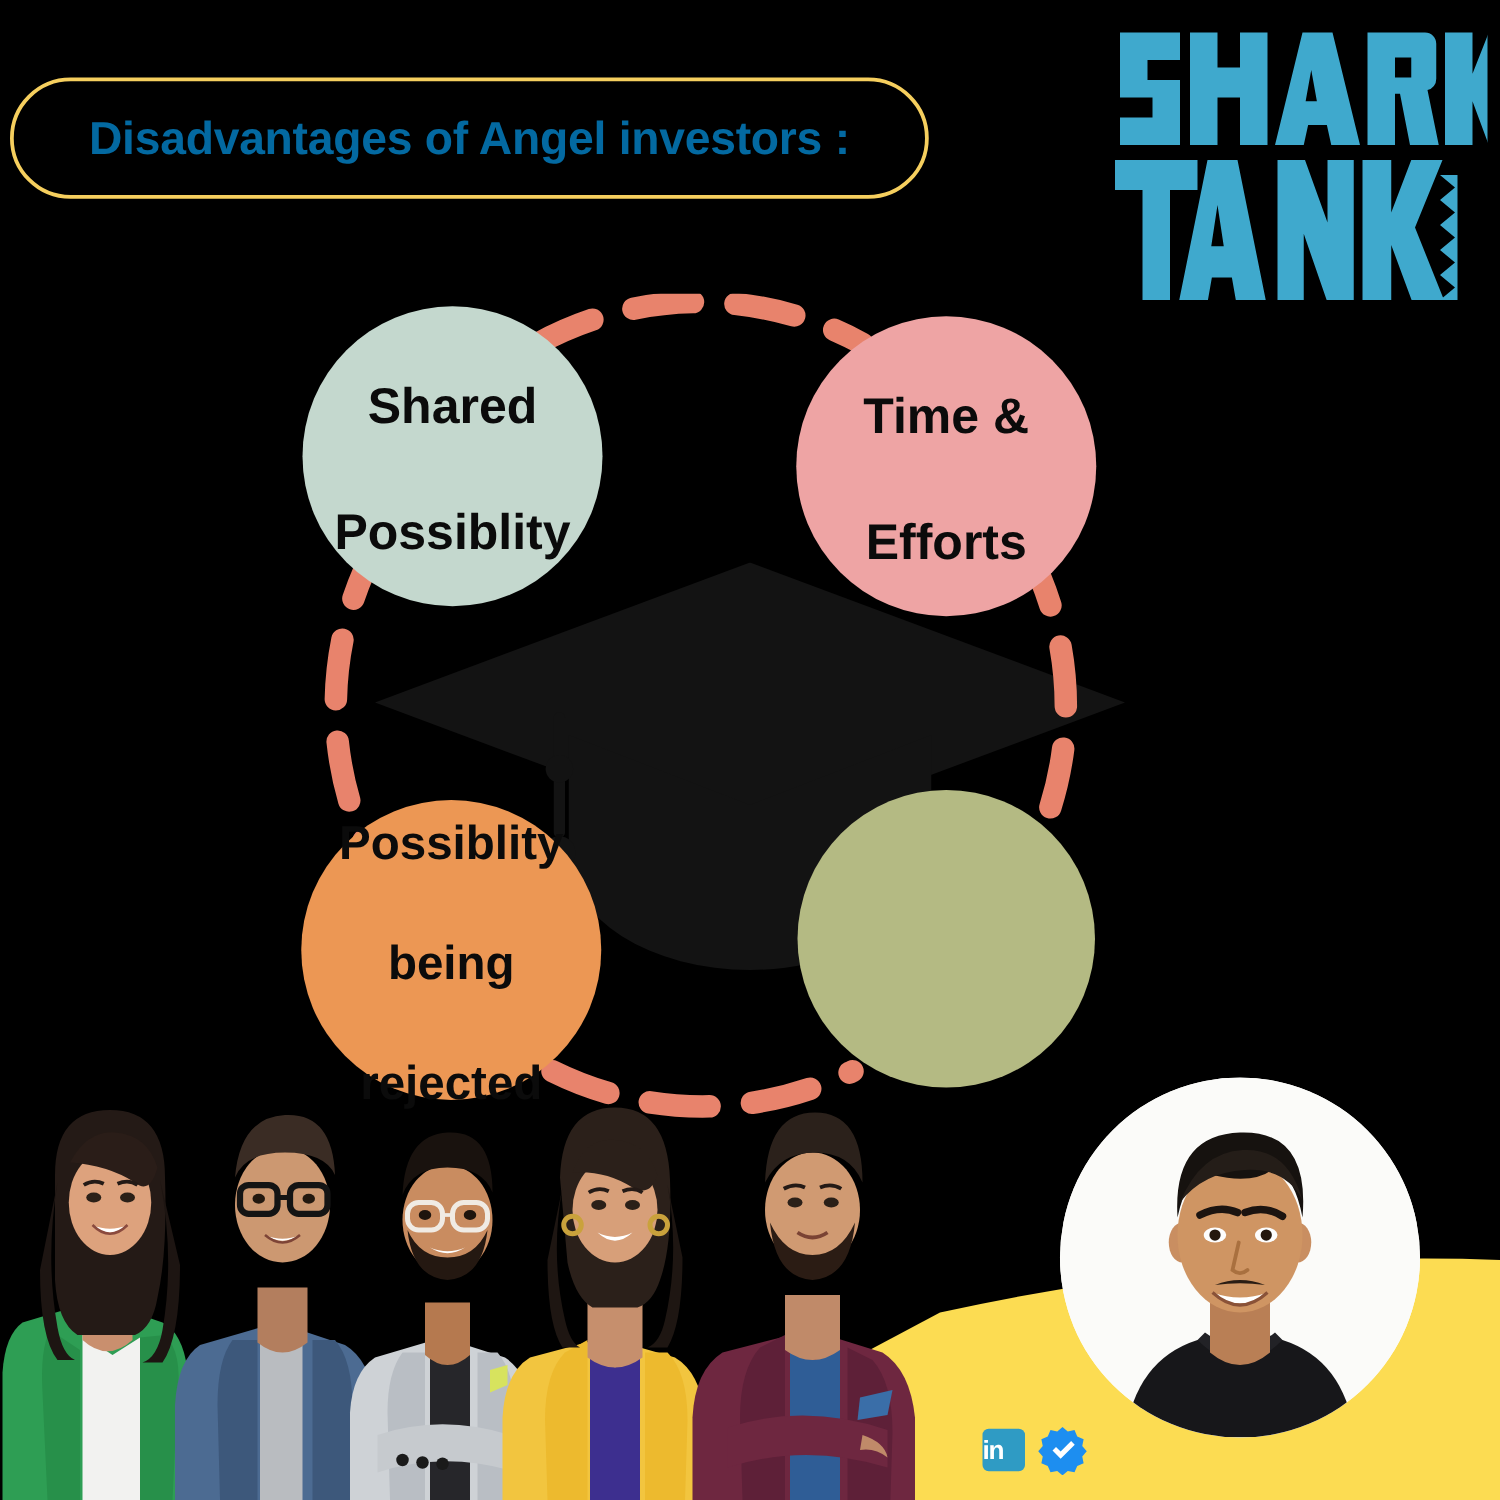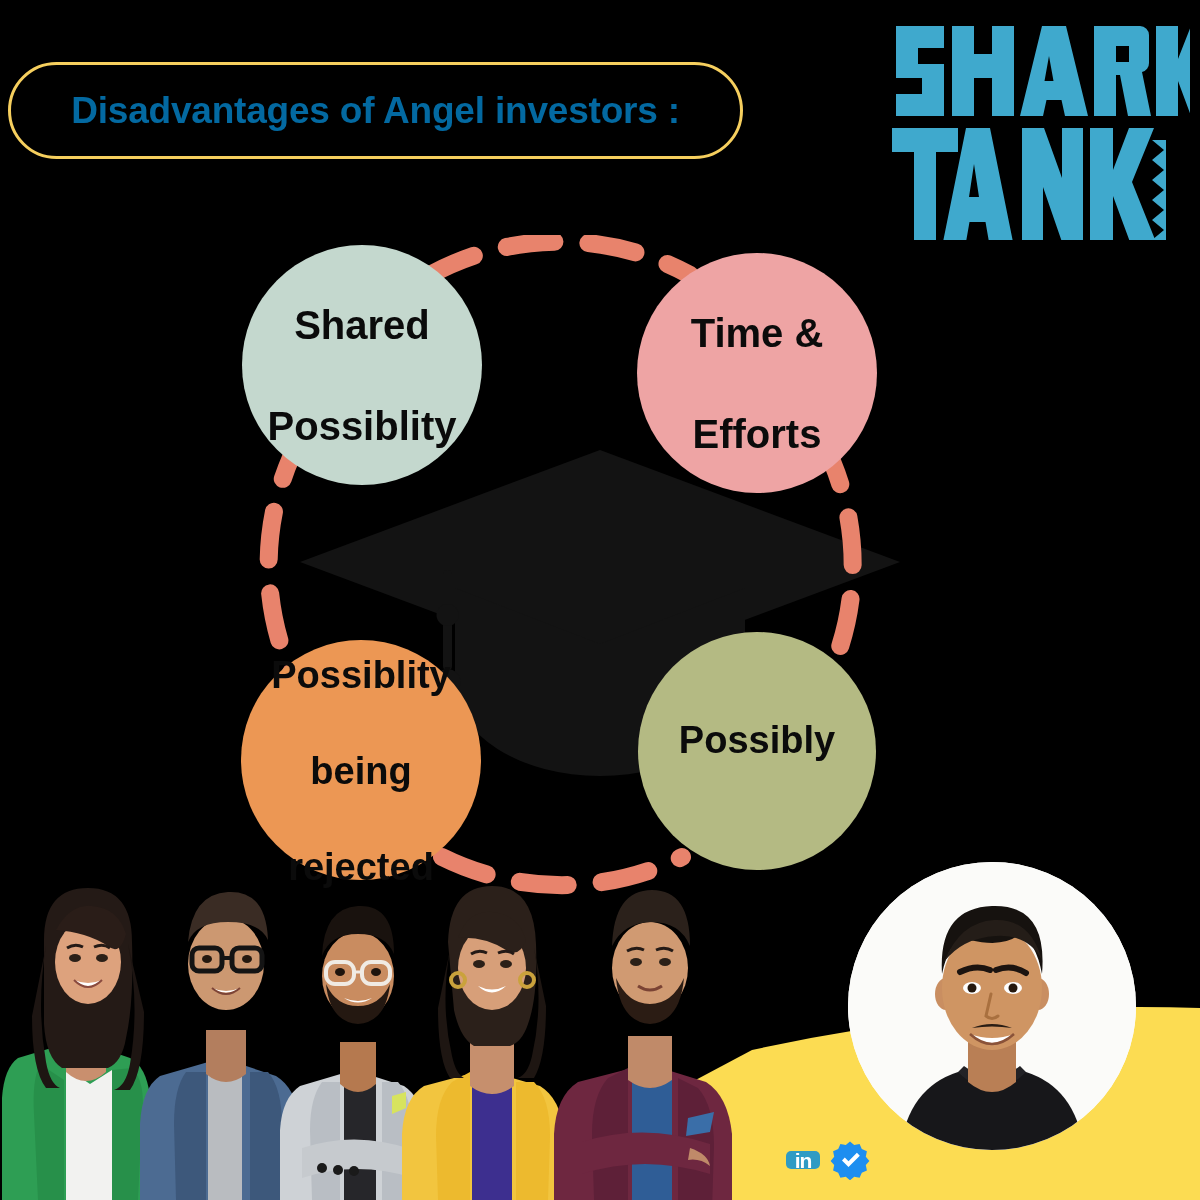--- a/index.html
+++ b/index.html
@@ -56,22 +56,22 @@
     position:absolute;left:848px;top:862px;width:288px;height:288px;
     border-radius:50%;overflow:hidden;background:#fbfbf9;
   }
   #profile svg{display:block;}
 
   
   #name-row{
     position:absolute;left:786px;top:1134px;height:52px;
     display:flex;align-items:center;gap:10px;
   }
-  #li-icon{width:34px;height:18px;border-radius:5px;background:#2f9bc4;
-           display:flex;align-items:center;justify-content:center;flex:0 0 auto;}
+  #li-icon{width:34px;height:34px;border-radius:5px;background:#2f9bc4;
+           display:flex;align-items:center;justify-content:flex-start;flex:0 0 auto;}
   #li-icon span{color:#ffffff;font-size:21px;font-weight:bold;line-height:1;
                 font-family:"Liberation Sans",sans-serif;letter-spacing:-1px;}
   #name-text{font-size:43px;color:#0a0a0a;font-weight:normal;white-space:nowrap;
              font-family:"Liberation Sans",sans-serif;}
   #verified{width:40px;height:40px;flex:0 0 auto;}
 </style>
 </head>
 <body>
 
 <div id="stage">
@@ -131,21 +131,21 @@
 
   <div class="bubble" id="bubble-time" style="background: rgb(238, 164, 164);">
     <span><span>Time &amp;</span><br><span>Efforts</span></span>
   </div>
 
   <div class="bubble" id="bubble-reject" style="background: rgb(236, 151, 84);">
     <span><span>Possiblity</span><br><span>being</span><br><span>rejected</span></span>
   </div>
 
   <div class="bubble" id="bubble-ineff" style="background: rgb(180, 186, 131);">
-    <span><span>Possibly</span><br></span>
+    <span><br></span>
   </div>
 
   <div id="yellow-band">
     <svg width="1200" height="240" viewBox="0 0 1200 240" xmlns="http://www.w3.org/2000/svg" aria-hidden="true">
       <path d="M 752 90 Q 980 40 1200 48 L 1200 240 L 752 240 Z" fill="#fcdc52"></path>
       <path d="M 752 90 L 752 240 L 470 240 Z" fill="#fcdc52"></path>
     </svg>
   </div>
 
   <div id="people">

